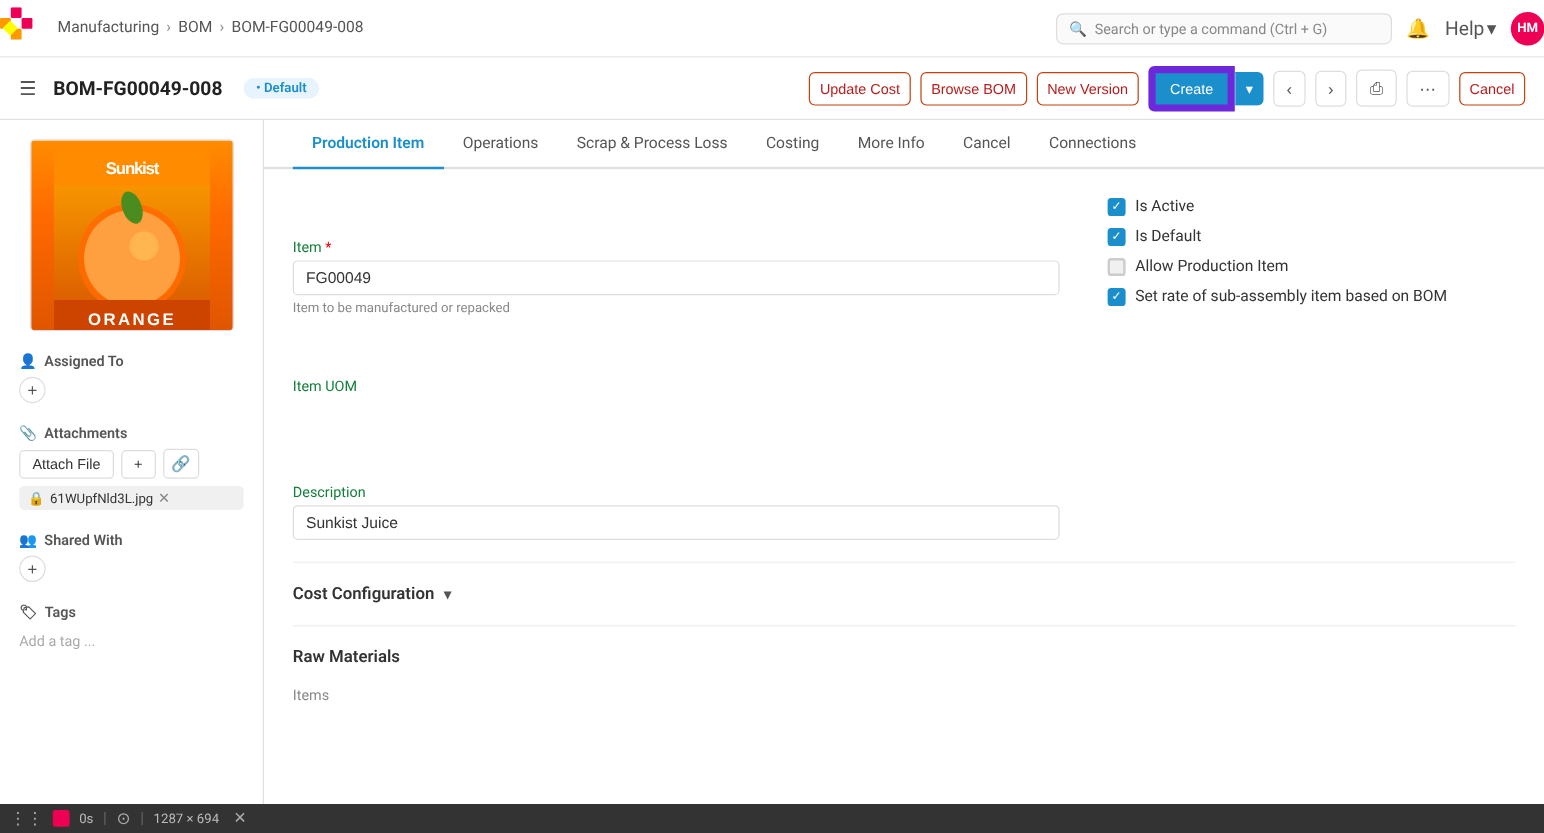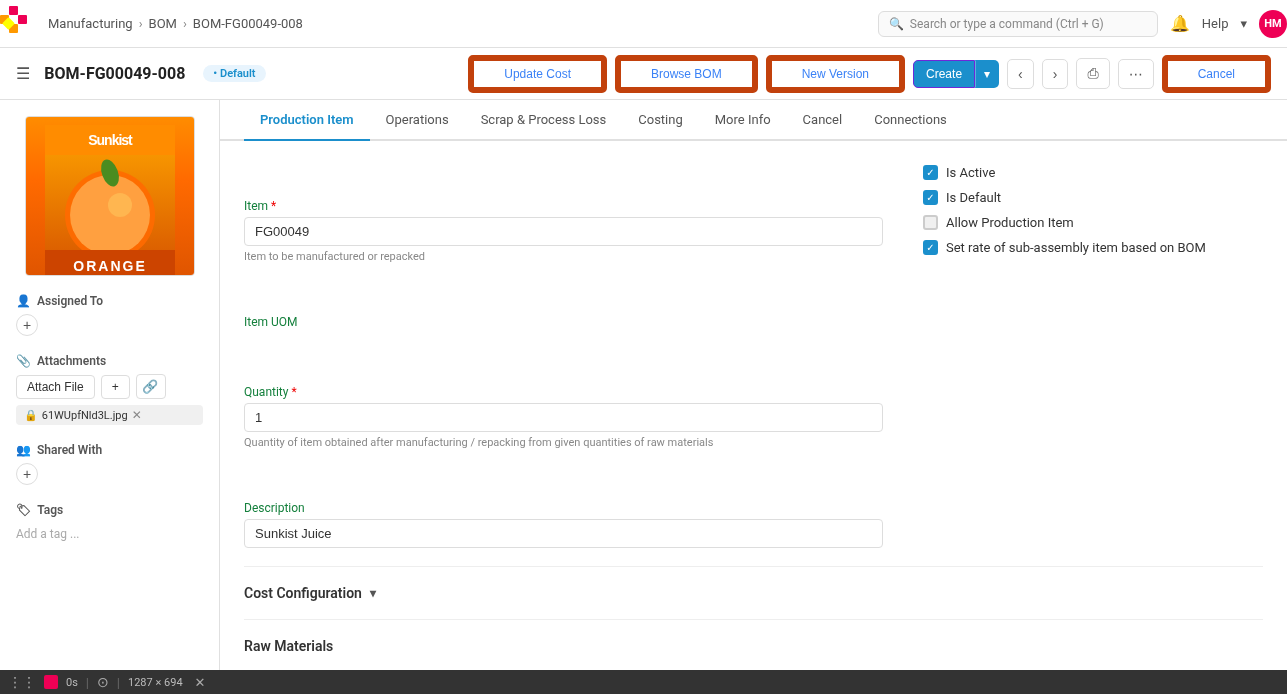--- a/index.html
+++ b/index.html
@@ -13,38 +13,38 @@
     .logo { width: 36px; height: 36px; }
     .breadcrumb { display: flex; align-items: center; gap: 6px; color: #555; font-size: 13px; }
     .breadcrumb span { color: #888; }
     .breadcrumb a { color: #555; text-decoration: none; }
     .nav-right { margin-left: auto; display: flex; align-items: center; gap: 12px; }
     .search-box {
       display: flex; align-items: center; border: 1px solid #ddd; border-radius: 6px;
       padding: 5px 10px; gap: 6px; width: 280px; background: #fafafa; color: #888; font-size: 12px;
     }
     .bell-icon { font-size: 16px; color: #555; cursor: pointer; }
-    .help-btn { display: flex; align-items: center; gap: 12px; cursor: pointer; color: #555; font-size: 13px; }
+    .help-btn { display: flex; align-items: center; gap: 2px; cursor: pointer; color: #555; font-size: 16px; }
     .avatar { width: 28px; height: 28px; background: #e05; border-radius: 50%; display: flex; align-items: center; justify-content: center; color: #fff; font-size: 11px; font-weight: bold; }
 
     
     .action-bar {
       display: flex; align-items: center; background: #fff; border-bottom: 1px solid #e0e0e0;
       padding: 0 16px; height: 52px; gap: 10px;
     }
     .hamburger { font-size: 16px; cursor: pointer; color: #555; margin-right: 4px; }
     .doc-title { font-size: 16px; font-weight: 700; color: #222; }
     .badge-default {
       background: #e8f4fd; color: #1b8fcc; border-radius: 12px;
       padding: 2px 10px; font-size: 11px; font-weight: 600; margin-left: 8px;
     }
     .action-btns { margin-left: auto; display: flex; align-items: center; gap: 8px; }
-    .btn { padding: 6px 30px; border-radius: 5px; border: 6px solid #c2410c; background: #fff; cursor: pointer; font-size: 12px; color: #3b82f6; }
+    .btn { padding: 6px 8px; border-radius: 5px; border: 1px solid #c2410c; background: #fff; cursor: pointer; font-size: 12px; color: #b91c1c; }
     .btn-primary-split { display: flex; align-items: center; gap: 0; }
-    .btn-primary-main { padding: 6px 12px; border-radius: 5px 0 0 5px; background: #1b8fcc; color: #fff; border: 1px solid #6d28d9; cursor: pointer; font-size: 12px; }
+    .btn-primary-main { padding: 6px 12px; border-radius: 5px 0 0 5px; background: #1b8fcc; color: #fff; border: 6px solid #6d28d9; cursor: pointer; font-size: 12px; }
     .btn-primary-arrow { padding: 6px 8px; border-radius: 0 5px 5px 0; background: #1b8fcc; color: #fff; border: 1px solid #1b8fcc; border-left: 1px solid rgba(255,255,255,0.3); cursor: pointer; font-size: 12px; }
     .nav-arrow { padding: 6px 10px; border-radius: 5px; border: 1px solid #ddd; background: #fff; cursor: pointer; font-size: 14px; color: #555; }
     .btn-dots { padding: 6px 10px; border-radius: 5px; border: 1px solid #ddd; background: #fff; cursor: pointer; font-size: 14px; color: #555; }
     .btn-print { padding: 6px 10px; border-radius: 5px; border: 1px solid #ddd; background: #fff; cursor: pointer; font-size: 14px; color: #555; }
 
     
     .main-layout { display: flex; height: calc(694px - 48px - 52px); }
 
     
     .sidebar {
@@ -315,25 +315,20 @@
       </div>
 
       <div class="form-row">
         <div class="form-col">
           <div class="form-label">Item UOM</div>
         </div>
         <div class="form-col-right"></div>
       </div>
 
       <div class="form-row">
-        <div class="form-col">
-          <div class="form-label required">Quantity</div>
-          <input class="form-input" type="text" value="1" style="">
-          <div class="form-hint">Quantity of item obtained after manufacturing / repacking from given quantities of raw materials</div>
-        </div>
         <div class="form-col-right"></div>
       </div>
 
       <div class="form-row">
         <div class="form-col">
           <div class="form-label">Description</div>
           <input class="form-input" type="text" value="Sunkist Juice" style="">
         </div>
         <div class="form-col-right"></div>
       </div>

